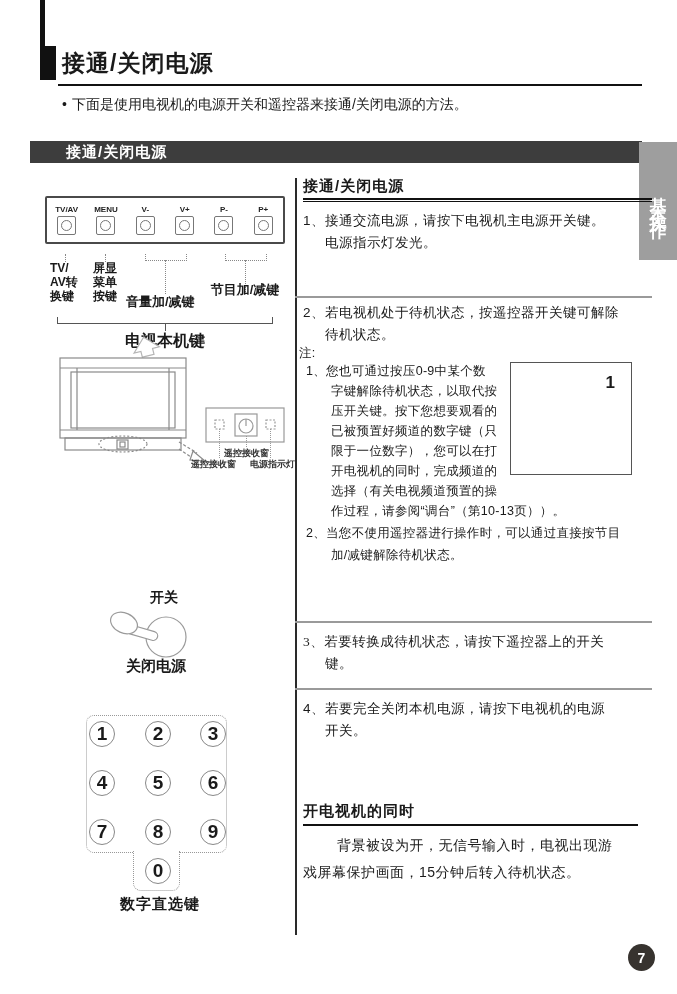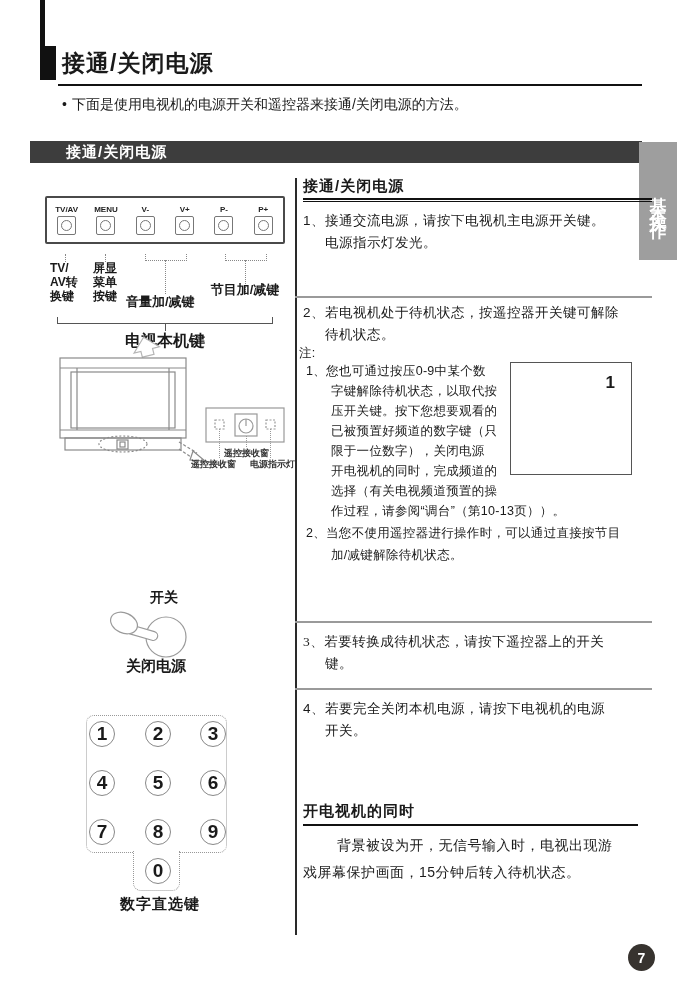--- a/index.html
+++ b/index.html
@@ -221,21 +221,21 @@
   <div class="abs gray-rule" style="left:295px;top:296px;"></div>
 
   <div class="abs body-t" style="left:303px;top:304px;">2、若电视机处于待机状态，按遥控器开关键可解除</div>
   <div class="abs body-t" style="left:325px;top:326px;">待机状态。</div>
 
   <div class="abs note-t" style="left:299px;top:345px;">注:</div>
   <div class="abs note-t" style="left:306px;top:363px;">1、您也可通过按压0-9中某个数</div>
   <div class="abs note-t" style="left:331px;top:383px;">字键解除待机状态，以取代按</div>
   <div class="abs note-t" style="left:331px;top:403px;">压开关键。按下您想要观看的</div>
   <div class="abs note-t" style="left:331px;top:423px;">已被预置好频道的数字键（只</div>
-  <div class="abs note-t" style="left:331px;top:443px;">限于一位数字），关闭电源</div>
+  <div class="abs note-t" style="left:331px;top:443px;">限于一位数字），您可以在打</div>
   <div class="abs note-t" style="left:331px;top:463px;">开电视机的同时，完成频道的</div>
   <div class="abs note-t" style="left:331px;top:483px;">选择（有关电视频道预置的操</div>
   <div class="abs note-t" style="left:331px;top:503px;">作过程，请参阅“调台”（第10-13页））。</div>
 
   <div class="abs screen-box">
     <div class="screen-digit">1</div>
   </div>
 
   <div class="abs note-t" style="left:306px;top:525px;">2、当您不使用遥控器进行操作时，可以通过直接按节目</div>
   <div class="abs note-t" style="left:331px;top:547px;">加/减键解除待机状态。</div>

